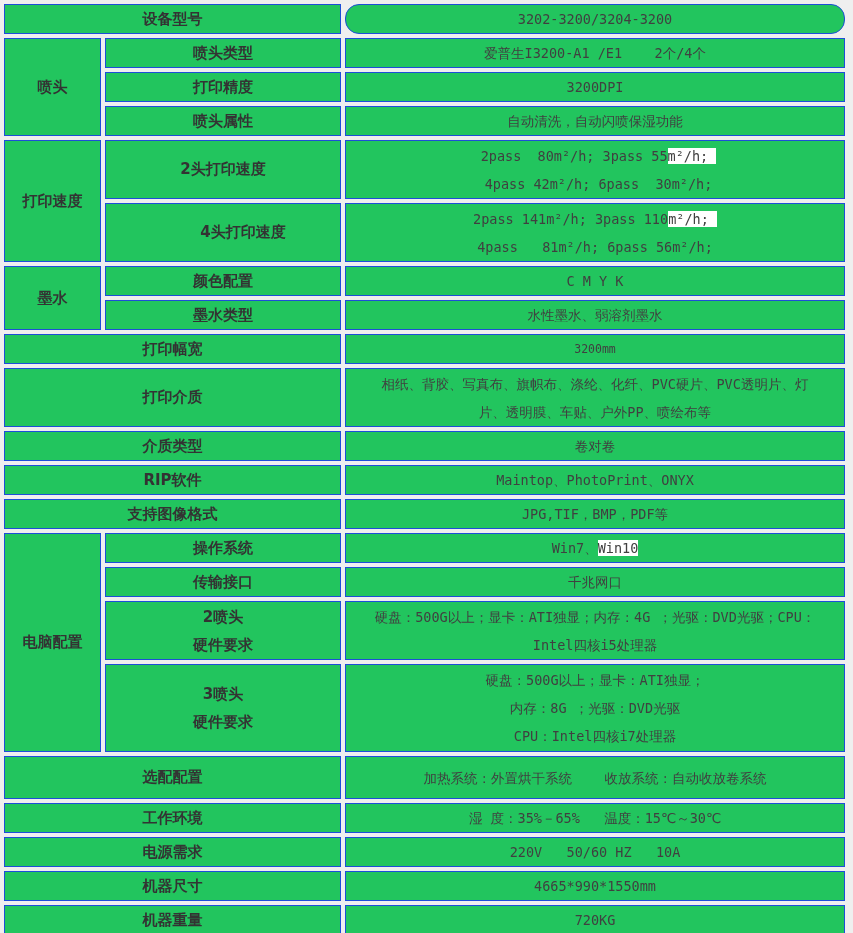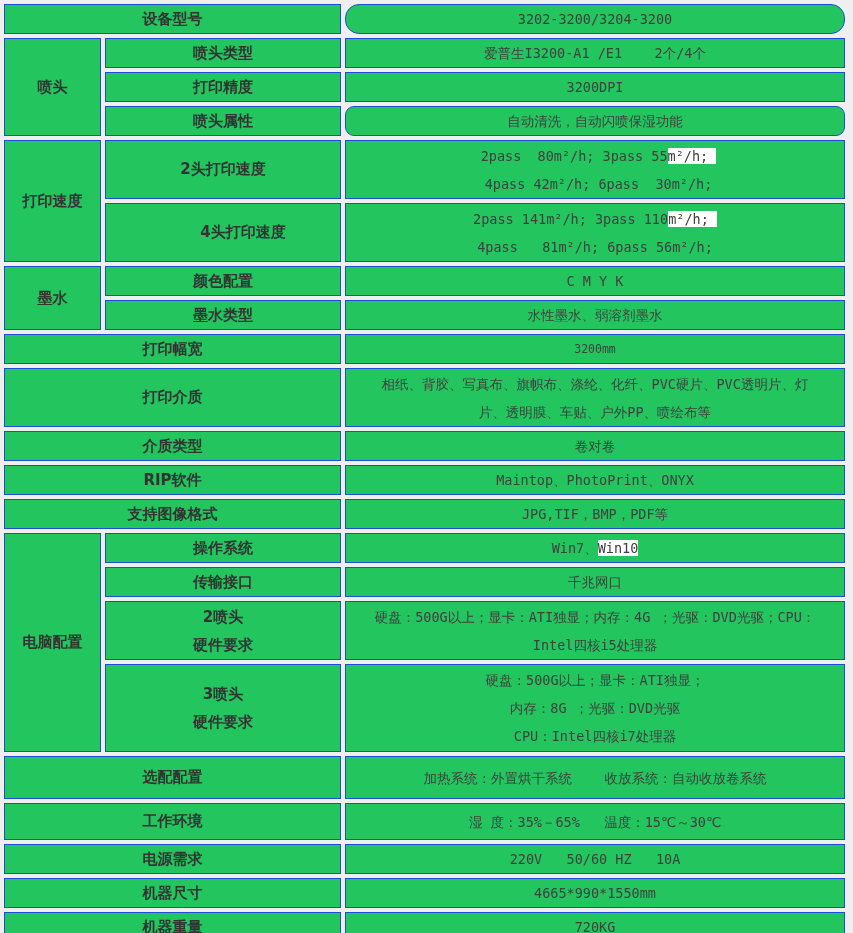--- a/index.html
+++ b/index.html
@@ -68,21 +68,21 @@
           </td>
         </tr>
         <tr>
           <td class="cell label" style="height: 30px;">打印精度</td>
           <td class="cell value" style="height: 30px;">
             <div class="vline"><span>3200DPI</span></div>
           </td>
         </tr>
         <tr>
           <td class="cell label" style="height: 30px;">喷头属性</td>
-          <td class="cell value" style="height: 30px; border-radius: 9px;">
+          <td class="cell value" style="height: 30px;">
             <div class="vline"><span>自动清洗，自动闪喷保湿功能</span></div>
           </td>
         </tr>
         <tr>
           <td class="cell group" rowspan="2">打印速度</td>
           <td class="cell label" style="height: 59px;">2头打印速度</td>
           <td class="cell value" style="height: 59px; padding-left: 9px;">
             <div class="vline"><span>2pass  80m²/h; 3pass 55</span><span class="hl">m²/h; </span></div>
             <div class="vline"><span>4pass 42m²/h; 6pass  30m²/h;</span></div>
           </td>
@@ -172,21 +172,21 @@
             <div class="vline"><span>CPU：Intel四核i7处理器</span></div>
           </td>
         </tr>
         <tr>
           <td class="cell label" colspan="2" style="height: 43px; text-align: center;">选配配置</td>
           <td class="cell value" style="height: 30px;">
             <div class="vline"><span>加热系统：外置烘干系统    收放系统：自动收放卷系统</span></div>
           </td>
         </tr>
         <tr>
-          <td class="cell label" colspan="2" style="height: 37px;">工作环境</td>
+          <td class="cell label" colspan="2" style="height: 30px;">工作环境</td>
           <td class="cell value" style="height: 30px;">
             <div class="vline"><span>湿 度：35%－65%   温度：15℃～30℃</span></div>
           </td>
         </tr>
         <tr>
           <td class="cell label" colspan="2" style="height: 30px;">电源需求</td>
           <td class="cell value" style="height: 30px;">
             <div class="vline"><span>220V   50/60 HZ   10A</span></div>
           </td>
         </tr>

